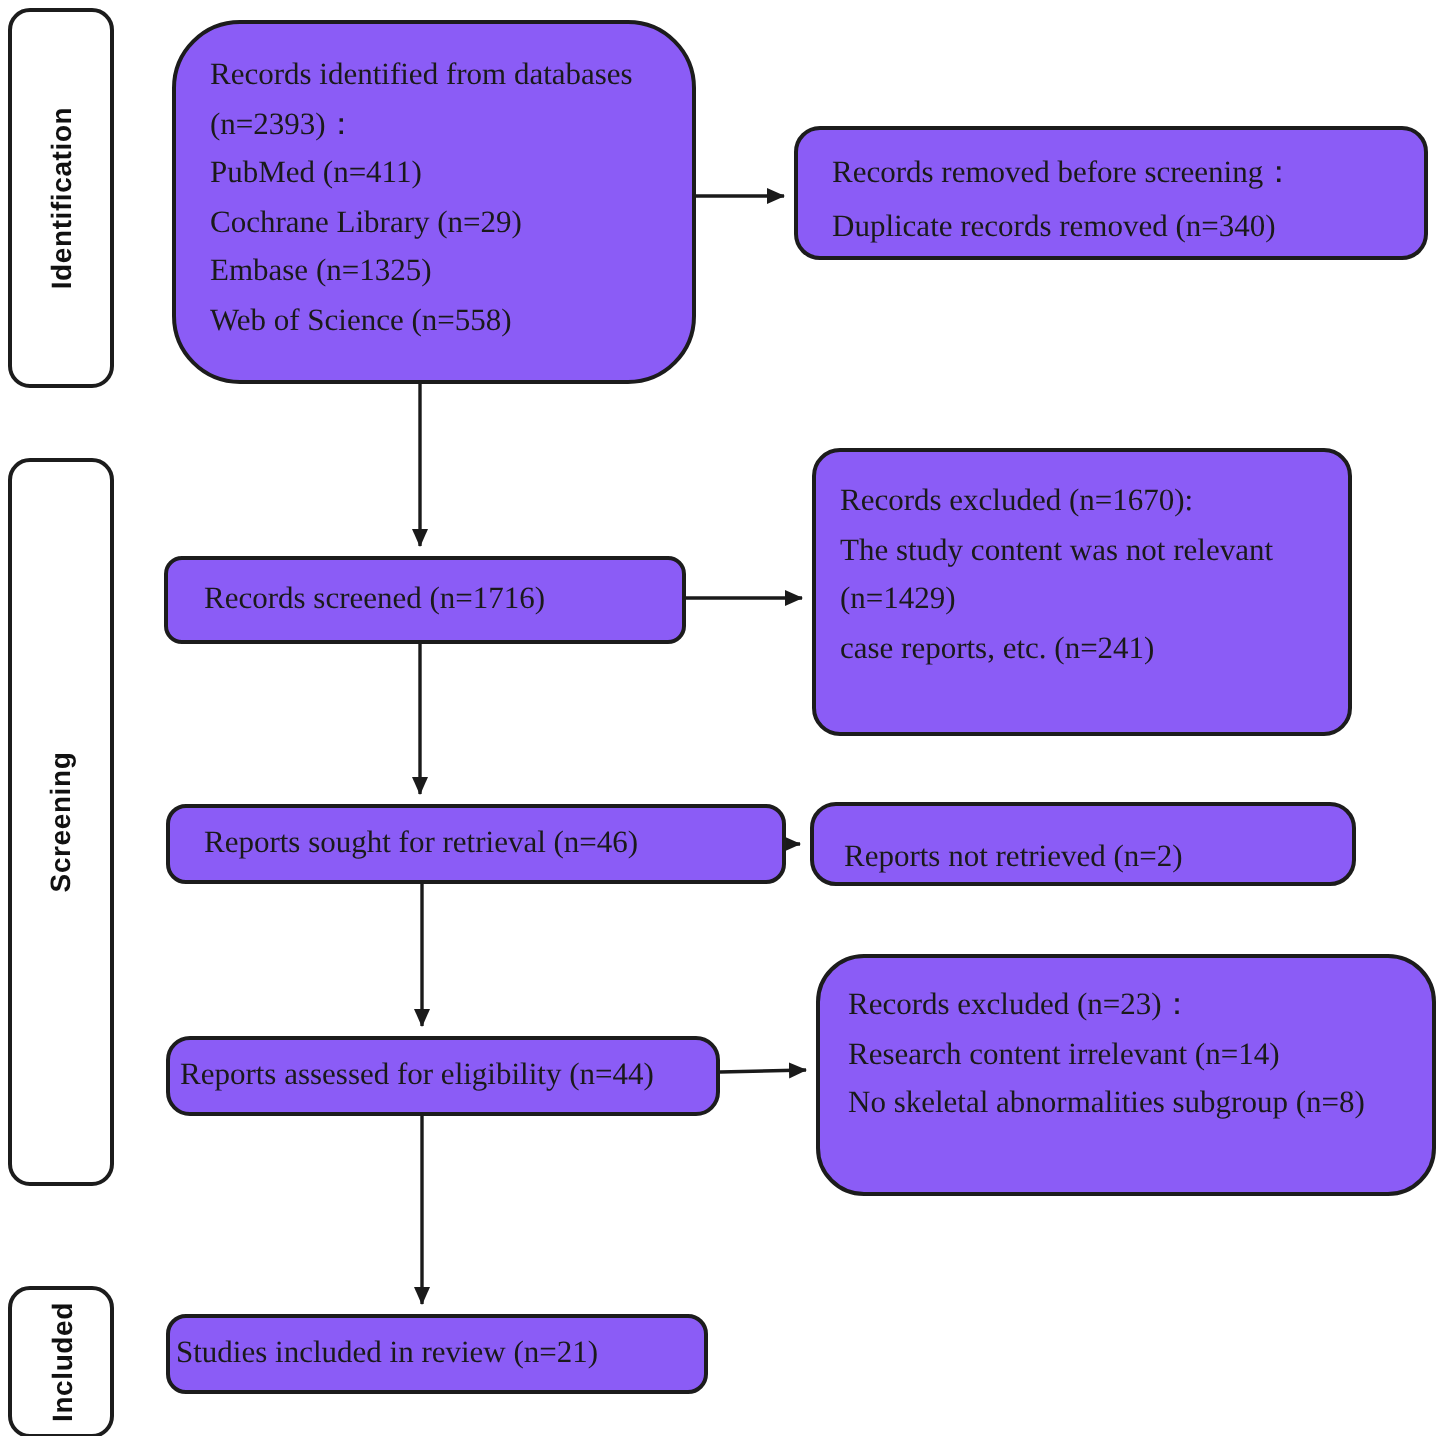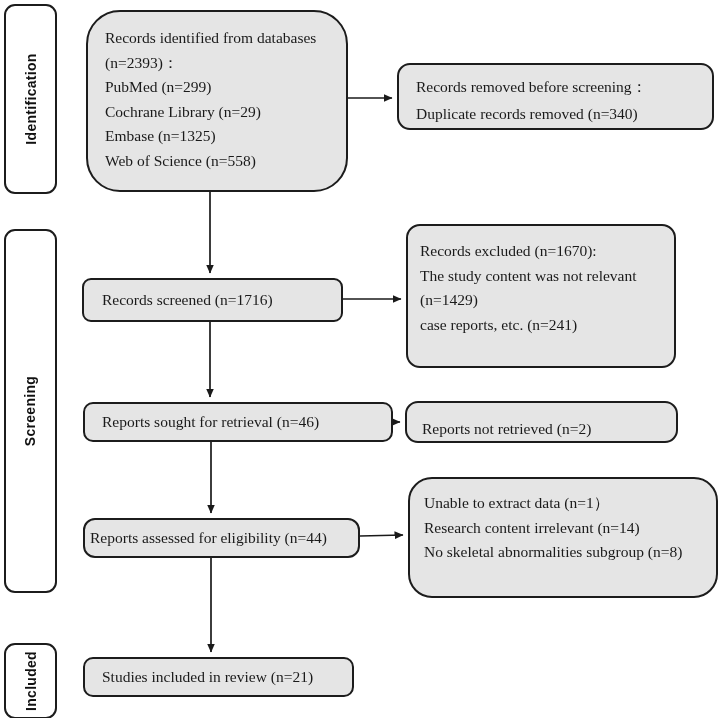--- a/index.html
+++ b/index.html
@@ -36,38 +36,38 @@
     white-space: nowrap;
     font-family: "Liberation Sans", "DejaVu Sans", sans-serif;
     font-weight: bold;
     font-size: 14px;
     letter-spacing: 0.3px;
     color: #111111;
   }
   .fbox {
     position: absolute;
     border: 2px solid #1c1c1c;
-    background: #e5e5e5;
+    background: #8b5cf6;
     box-sizing: border-box;
     font-size: 15.5px;
     line-height: 24.5px;
   }
   .fbox.single {
     display: flex;
     align-items: center;
   }
   #box-identified    { left: 86px;  top: 10px;  width: 262px; height: 182px; border-radius: 34px; padding: 14px 12px 0 17px; }
   #box-removed       { left: 397px; top: 63px;  width: 317px; height: 67px;  border-radius: 13px; padding: 8px 10px 0 17px; line-height: 27px; }
   #box-screened      { left: 82px;  top: 278px; width: 261px; height: 44px;  border-radius: 9px;  padding-left: 18px; text-align: center; }
   #box-excluded1     { left: 406px; top: 224px; width: 270px; height: 144px; border-radius: 14px; padding: 13px 10px 0 12px; }
   #box-sought        { left: 83px;  top: 402px; width: 310px; height: 40px;  border-radius: 10px; padding-left: 17px; }
   #box-notretrieved  { left: 405px; top: 401px; width: 273px; height: 42px;  border-radius: 13px; padding-left: 15px; align-items: flex-end; }
   #box-assessed      { left: 83px;  top: 518px; width: 277px; height: 40px;  border-radius: 12px; padding-left: 5px; }
   #box-excluded2     { left: 408px; top: 477px; width: 310px; height: 121px; border-radius: 24px; padding: 12px 10px 0 14px; }
-  #box-included      { left: 83px;  top: 657px; width: 271px; height: 40px;  border-radius: 10px; padding-left: 17px; }
+  #box-included      { left: 83px;  top: 657px; width: 271px; height: 40px;  border-radius: 10px; padding-left: 3px; }
   #stage-identification { left: 4px; top: 4px;   width: 49px; height: 186px; }
   #stage-screening      { left: 4px; top: 229px; width: 49px; height: 360px; }
   #stage-included       { left: 4px; top: 643px; width: 49px; height: 72px;  }
 </style>
 </head>
 <body>
 
 <div class="canvas">
 
   <svg class="arrows" viewBox="0 0 725 718" xmlns="http://www.w3.org/2000/svg">
@@ -92,21 +92,21 @@
   <div class="stage" id="stage-screening">
     <span class="vtext">Screening</span>
   </div>
   <div class="stage" id="stage-included">
     <span class="vtext">Included</span>
   </div>
 
   <div class="fbox" id="box-identified">
     <div>Records identified from databases</div>
     <div>(n=2393)：</div>
-    <div>PubMed (n=299)</div>
+    <div>PubMed (n=411)</div>
     <div>Cochrane Library (n=29)</div>
     <div>Embase (n=1325)</div>
     <div>Web of Science (n=558)</div>
   </div>
 
   <div class="fbox" id="box-removed">
     <div>Records removed before screening：</div>
     <div>Duplicate records removed (n=340)</div>
   </div>
 
@@ -127,21 +127,21 @@
 
   <div class="fbox single" id="box-notretrieved">
     <span>Reports not retrieved (n=2)</span>
   </div>
 
   <div class="fbox single" id="box-assessed">
     <span>Reports assessed for eligibility (n=44)</span>
   </div>
 
   <div class="fbox" id="box-excluded2">
-    <div>Unable to extract data (n=1）</div>
+    <div>Records excluded (n=23)：</div>
     <div>Research content irrelevant (n=14)</div>
     <div>No skeletal abnormalities subgroup (n=8)</div>
   </div>
 
   <div class="fbox single" id="box-included">
     <span>Studies included in review (n=21)</span>
   </div>
 
 </div>
 

